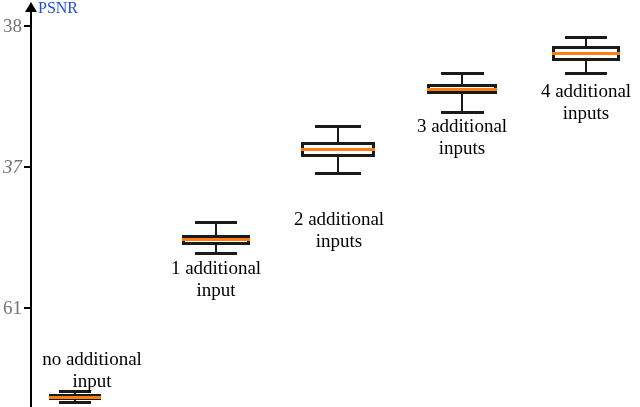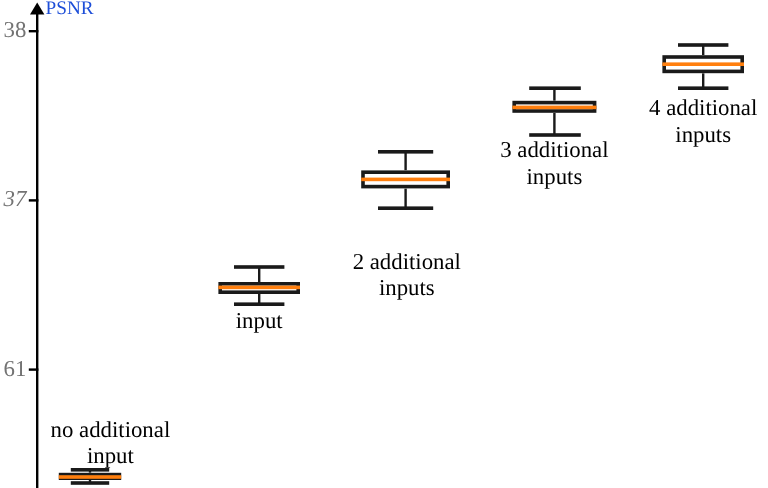--- a/index.html
+++ b/index.html
@@ -130,20 +130,21 @@
       </div>
       <div class="bp" style="left: 182px; top: 0px; width: 68px; height: 407px;">
         <div class="whisker-v" style="top: 221.99px; height: 12.69px;"></div>
         <div class="whisker-v" style="top: 244.55px; height: 8.46px;"></div>
         <div class="cap" style="top: 220.99px; left: 13px; width: 42px;"></div>
         <div class="cap" style="top: 252.01px; left: 13px; width: 42px;"></div>
         <div class="box" style="top: 234.68px; left: 0px; width: 68px; height: 9.87px; border-color: rgb(26, 26, 26);"></div>
         <div class="median" style="top: 237.91px; left: 0px; width: 68px; background: rgb(255, 127, 14);"></div>
       </div>
       <div class="group-label" style="width: 200px; left: 116px; top: 257px;">
+        <div>1 additional</div>
         <div>input</div>
       </div>
       <div class="bp" style="left: 301px; top: 0px; width: 74px; height: 407px;">
         <div class="whisker-v" style="top: 126.11px; height: 15.51px;"></div>
         <div class="whisker-v" style="top: 157.13px; height: 15.51px;"></div>
         <div class="cap" style="top: 125.11px; left: 14px; width: 46px;"></div>
         <div class="cap" style="top: 171.64px; left: 14px; width: 46px;"></div>
         <div class="box" style="top: 141.62px; left: 0px; width: 74px; height: 15.51px; border-color: rgb(26, 26, 26);"></div>
         <div class="median" style="top: 147.67px; left: 0px; width: 74px; background: rgb(255, 127, 14);"></div>
       </div>

